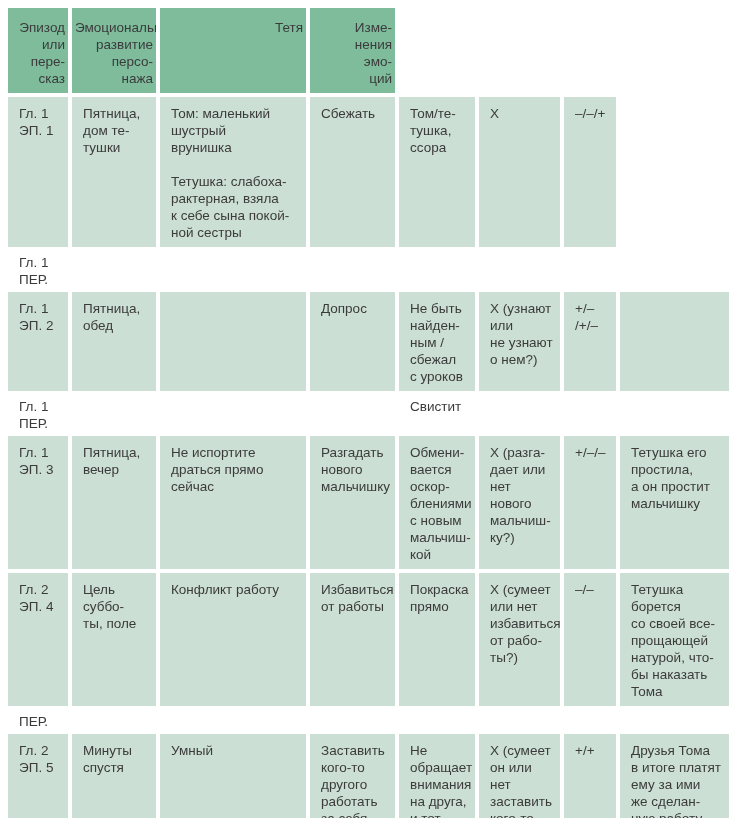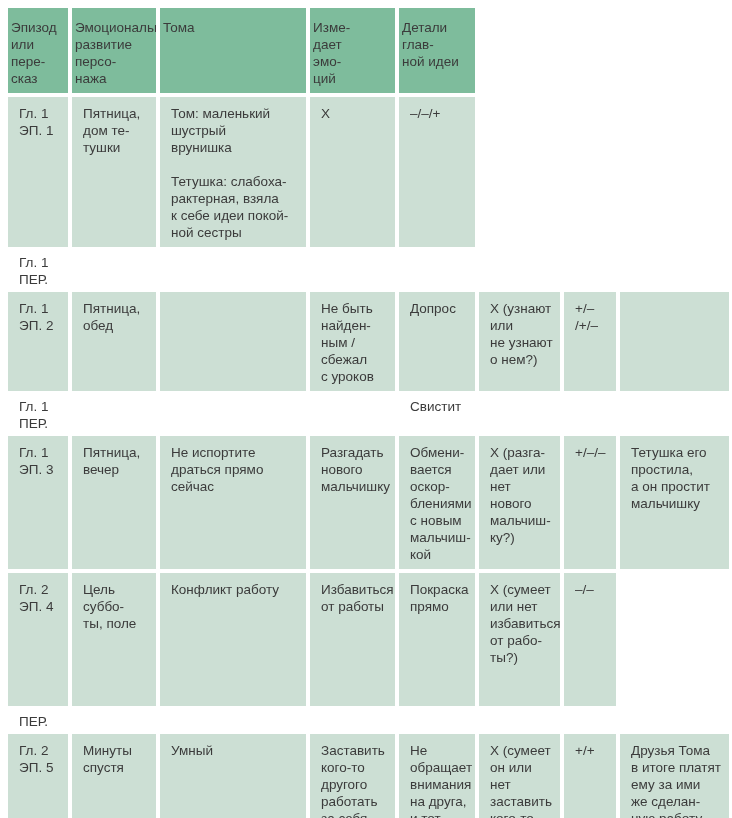--- a/index.html
+++ b/index.html
@@ -25,21 +25,21 @@
   .cell{
     background:var(--row-bg);
     padding:8px 7px 6px 11px;
     font-size:13.5px;
     line-height:17px;
     white-space:pre-line;
     overflow:hidden;
   }
   .thead .cell{
     background:var(--head-bg);
-    text-align:left;
+    text-align:right;
     padding:11px 3px 6px 3px;
     min-height:78px;
   }
   .retell .cell{
     background:transparent;
     padding-top:3px;
     padding-bottom:0;
   }
   .r-ep1 .cell{min-height:142px;}
   .r-per1 .cell{min-height:28px;}
@@ -57,43 +57,45 @@
 <div class="page">
 
   <div class="trow thead">
     <div class="cell">Эпизод
 или
 пере-
 сказ</div>
     <div class="cell">Эмоциональное
 развитие персо-
 нажа</div>
-    <div class="cell">Тома</div>
+    <div class="cell">Тетя</div>
     <div class="cell">Изме-
-дает
+нения
 эмо-
 ций</div>
-    <div class="cell">Детали глав-
-ной идеи</div>
   </div>
 
   <div class="trow r-ep1">
     <div class="cell">Гл. 1
 ЭП. 1</div>
     <div class="cell">Пятница,
 дом те-
 тушки</div>
     <div class="cell">Том: маленький
 шустрый
 врунишка
 
 Тетушка: слабоха-
 рактерная, взяла
-к себе идеи покой-
+к себе сына покой-
 ной сестры</div>
+    <div class="cell">Сбежать</div>
+    <div class="cell">Том/те-
+тушка,
+ссора</div>
     <div class="cell">Х</div>
     <div class="cell">–/–/+</div>
   </div>
 
   <div class="trow retell r-per1">
     <div class="cell">Гл. 1
 ПЕР.</div>
     <div class="cell"></div>
     <div class="cell"></div>
     <div class="cell"></div>
@@ -102,26 +104,26 @@
     <div class="cell"></div>
     <div class="cell"></div>
   </div>
 
   <div class="trow r-ep2">
     <div class="cell">Гл. 1
 ЭП. 2</div>
     <div class="cell">Пятница,
 обед</div>
     <div class="cell"></div>
+    <div class="cell">Допрос</div>
     <div class="cell">Не быть
 найден-
 ным /
 сбежал
 с уроков</div>
-    <div class="cell">Допрос</div>
     <div class="cell">Х (узнают
 или
 не узнают
 о нем?)</div>
     <div class="cell">+/–
 /+/–</div>
     <div class="cell"></div>
   </div>
 
   <div class="trow retell r-per2">
@@ -175,20 +177,27 @@
     <div class="cell">Избавиться
 от работы</div>
     <div class="cell">Покраска
 прямо</div>
     <div class="cell">Х (сумеет
 или нет
 избавиться
 от рабо-
 ты?)</div>
     <div class="cell">–/–</div>
+    <div class="cell">Тетушка
+борется
+со своей все-
+прощающей
+натурой, что-
+бы наказать
+Тома</div>
   </div>
 
   <div class="trow retell r-per3">
     <div class="cell">ПЕР.</div>
     <div class="cell"></div>
     <div class="cell"></div>
     <div class="cell"></div>
     <div class="cell"></div>
     <div class="cell"></div>
     <div class="cell"></div>

